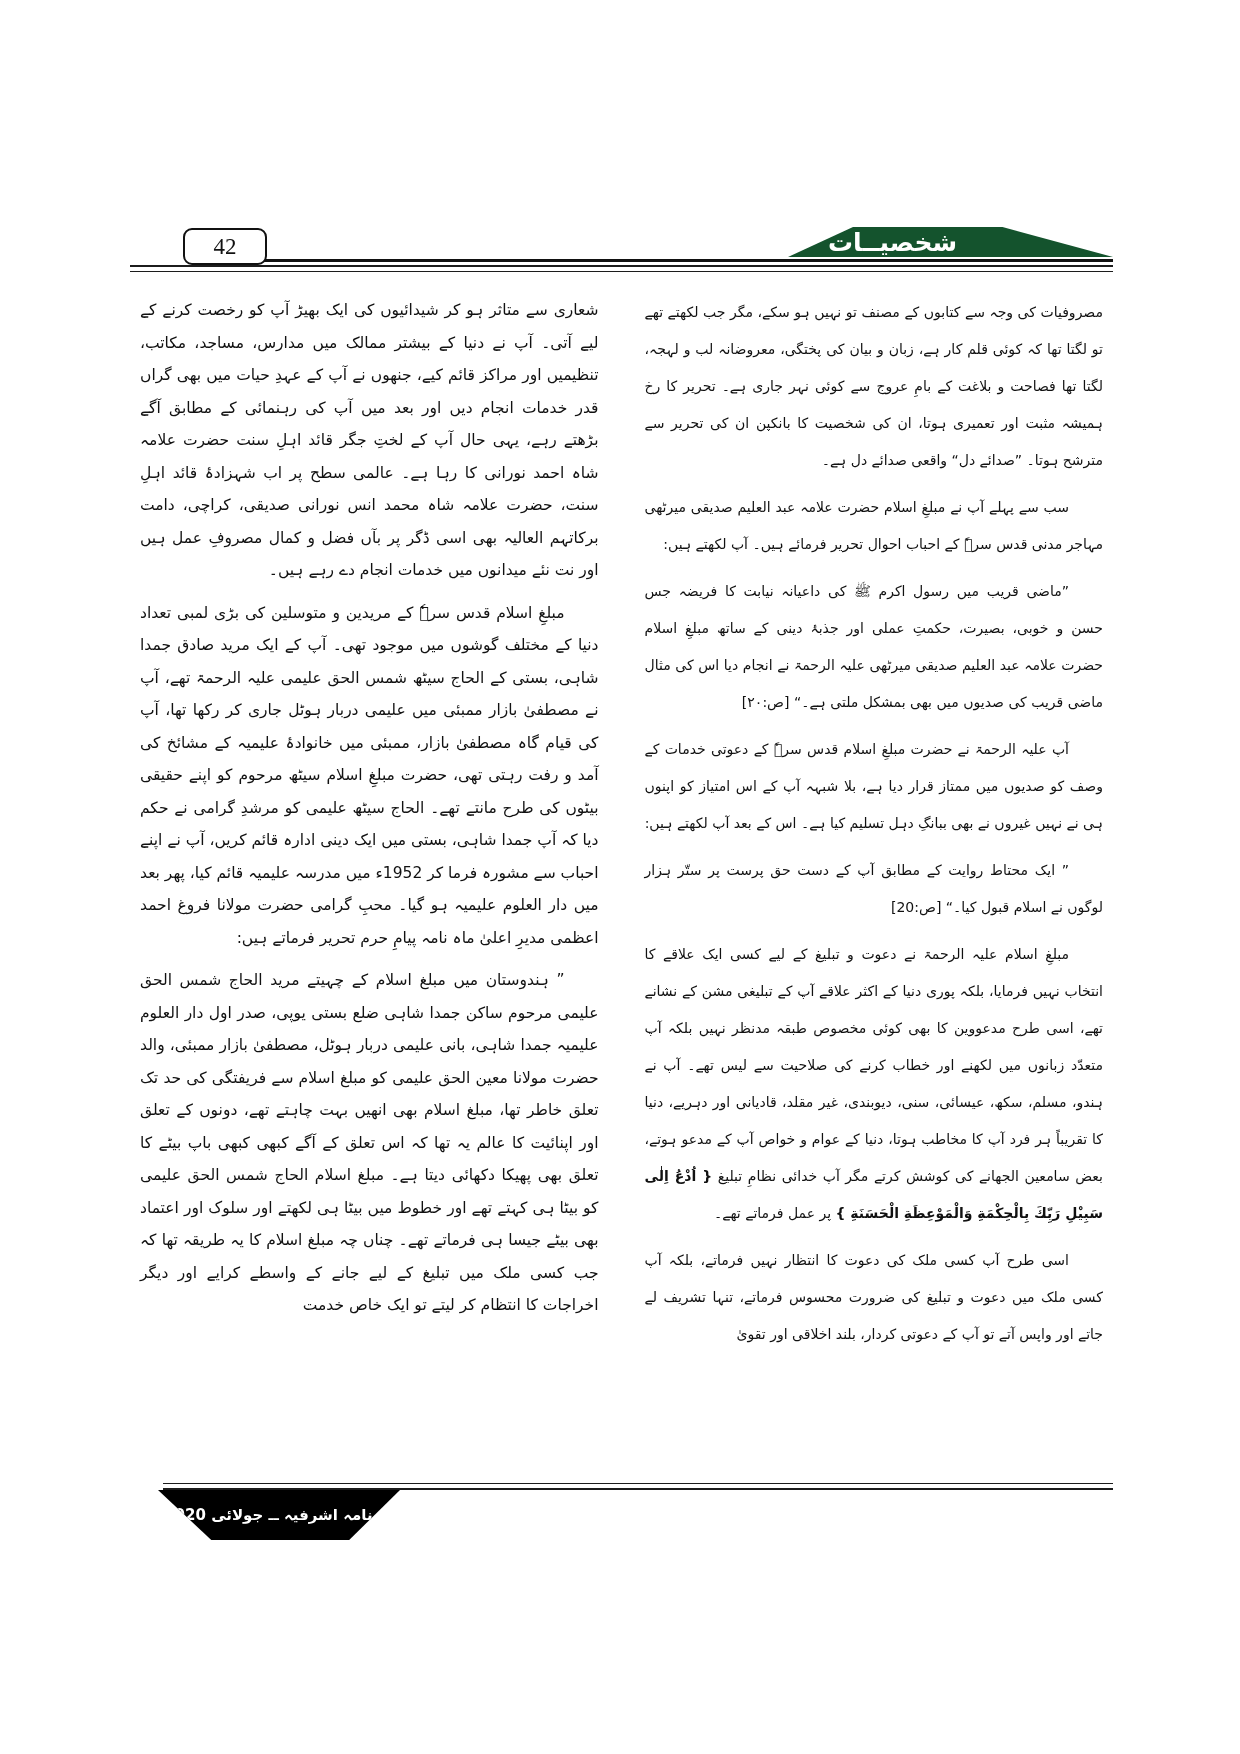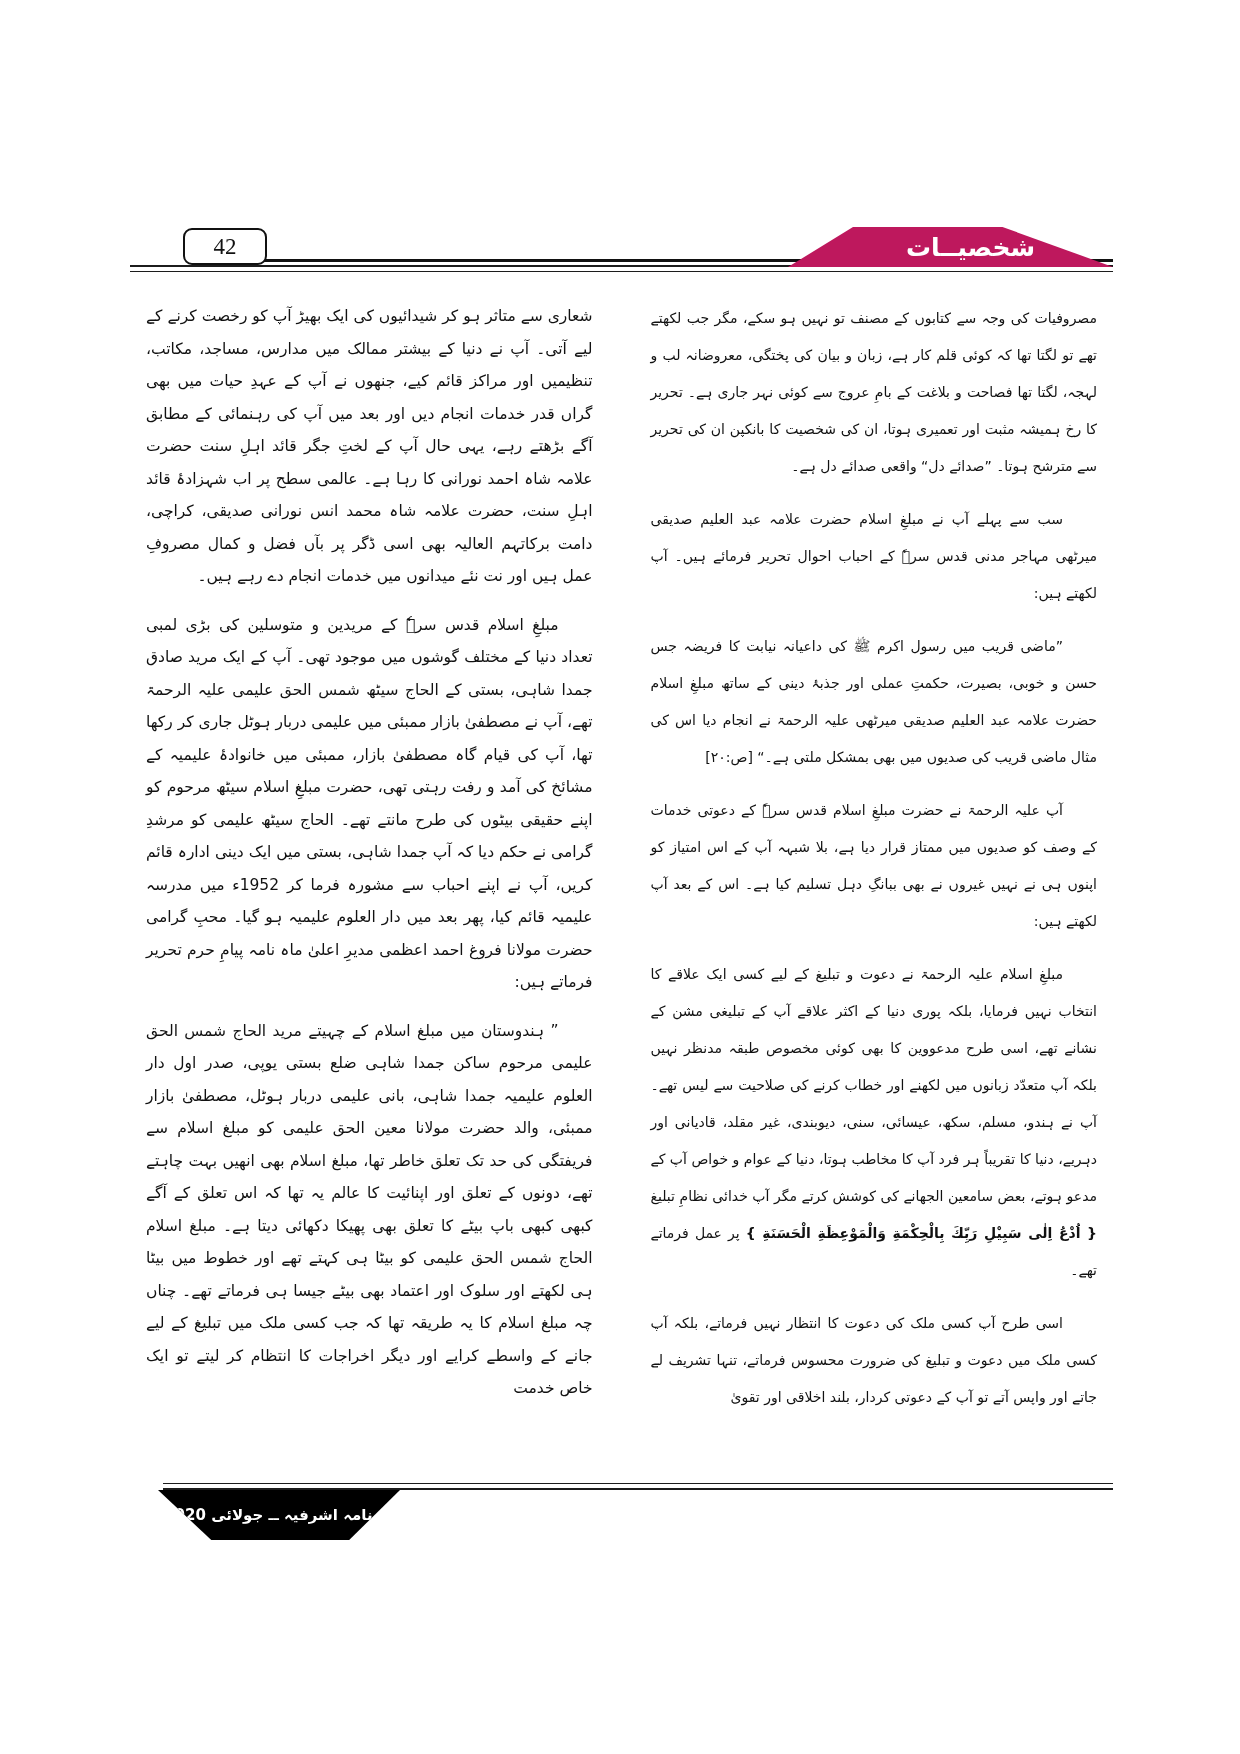--- a/index.html
+++ b/index.html
@@ -21,25 +21,25 @@
     background:#fff;
     font-family:"Liberation Serif",serif;
     font-size:23px;line-height:33px;text-align:center;
     z-index:3;
   }
   .header-thin-rule{
     position:absolute;left:188px;top:259px;width:925px;height:2.5px;
     background:#111;z-index:1;
   }
   .banner-top{
-    position:absolute;left:788px;top:227px;width:325px;height:40px;
-    background:#be185d;
+    position:absolute;left:788px;top:227px;width:325px;height:30px;
+    background:#14532d;
     clip-path:polygon(20% 0,66% 0,100% 100%,0 100%);
     z-index:2;
-    display:flex;align-items:center;justify-content:center;
+    display:flex;align-items:center;
   }
   .banner-top .banner-label{
     color:#fff;font-weight:bold;font-size:25px;
     padding-left:40px;letter-spacing:1px;
     direction:rtl;
   }
   .header-double-rule{
     position:absolute;left:130px;top:265px;width:983px;height:4px;
     border-top:2.5px solid #1c1c1c;border-bottom:1.5px solid #1c1c1c;
   }
@@ -48,21 +48,21 @@
     position:absolute;left:130px;top:284px;width:983px;height:1196px;
     display:flex;flex-direction:row-reverse;gap:26px;
     overflow:hidden;
   }
   .col{
     flex:1 1 0;
     direction:rtl;
     text-align:justify;
     overflow:hidden;
   }
-  .col p{margin:16px;text-indent:34px;}
+  .col p{margin:10px;text-indent:34px;}
   .col p.cont{text-indent:0;}
   .col-right{font-size:14px;line-height:37px;}
   .col-left{font-size:15.5px;line-height:32.5px;}
   .section-heading{
     font-size:22px;font-weight:bold;line-height:42px;
     text-align:right;margin:2px 0;
   }
   .quran-verse{font-weight:bold;}
   
   .footer-rule{
@@ -93,20 +93,21 @@
   </div>
   <div class="header-double-rule"></div>
 
   <main class="columns">
 
     <section class="col col-right">
       <p class="cont">مصروفیات کی وجہ سے کتابوں کے مصنف تو نہیں ہو سکے، مگر جب لکھتے تھے تو لگتا تھا کہ کوئی قلم کار ہے، زبان و بیان کی پختگی، معروضانہ لب و لہجہ، لگتا تھا فصاحت و بلاغت کے بامِ عروج سے کوئی نہر جاری ہے۔ تحریر کا رخ ہمیشہ مثبت اور تعمیری ہوتا، ان کی شخصیت کا بانکپن ان کی تحریر سے مترشح ہوتا۔ ”صدائے دل“ واقعی صدائے دل ہے۔</p>
       <p>سب سے پہلے آپ نے مبلغِ اسلام حضرت علامہ عبد العلیم صدیقی میرٹھی مہاجر مدنی قدس سرہٗ کے احباب احوال تحریر فرمائے ہیں۔ آپ لکھتے ہیں:</p>
       <p>”ماضی قریب میں رسول اکرم ﷺ کی داعیانہ نیابت کا فریضہ جس حسن و خوبی، بصیرت، حکمتِ عملی اور جذبۂ دینی کے ساتھ مبلغِ اسلام حضرت علامہ عبد العلیم صدیقی میرٹھی علیہ الرحمۃ نے انجام دیا اس کی مثال ماضی قریب کی صدیوں میں بھی بمشکل ملتی ہے۔“ [ص:۲۰]</p>
       <p>آپ علیہ الرحمۃ نے حضرت مبلغِ اسلام قدس سرہٗ کے دعوتی خدمات کے وصف کو صدیوں میں ممتاز قرار دیا ہے، بلا شبہہ آپ کے اس امتیاز کو اپنوں ہی نے نہیں غیروں نے بھی ببانگِ دہل تسلیم کیا ہے۔ اس کے بعد آپ لکھتے ہیں:</p>
+      <p>” ایک محتاط روایت کے مطابق آپ کے دست حق پرست پر ستّر ہزار لوگوں نے اسلام قبول کیا۔“ [ص:20]</p>
       <p><span>مبلغِ اسلام علیہ الرحمۃ نے دعوت و تبلیغ کے لیے کسی ایک علاقے کا انتخاب نہیں فرمایا، بلکہ پوری دنیا کے اکثر علاقے آپ کے تبلیغی مشن کے نشانے تھے، اسی طرح مدعووین کا بھی کوئی مخصوص طبقہ مدنظر نہیں بلکہ آپ متعدّد زبانوں میں لکھنے اور خطاب کرنے کی صلاحیت سے لیس تھے۔ آپ نے ہندو، مسلم، سکھ، عیسائی، سنی، دیوبندی، غیر مقلد، قادیانی اور دہریے، دنیا کا تقریباً ہر فرد آپ کا مخاطب ہوتا، دنیا کے عوام و خواص آپ کے مدعو ہوتے، بعض سامعین الجھانے کی کوشش کرتے مگر آپ خدائی نظامِ تبلیغ </span><span class="quran-verse">{ اُدْعُ اِلٰی سَبِیْلِ رَبِّكَ بِالْحِكْمَةِ وَالْمَوْعِظَةِ الْحَسَنَةِ }</span><span> پر عمل فرماتے تھے۔</span></p>
       <p>اسی طرح آپ کسی ملک کی دعوت کا انتظار نہیں فرماتے، بلکہ آپ کسی ملک میں دعوت و تبلیغ کی ضرورت محسوس فرماتے، تنہا تشریف لے جاتے اور واپس آتے تو آپ کے دعوتی کردار، بلند اخلاقی اور تقویٰ</p>
     </section>
 
     <section class="col col-left">
       <p class="cont">شعاری سے متاثر ہو کر شیدائیوں کی ایک بھیڑ آپ کو رخصت کرنے کے لیے آتی۔ آپ نے دنیا کے بیشتر ممالک میں مدارس، مساجد، مکاتب، تنظیمیں اور مراکز قائم کیے، جنھوں نے آپ کے عہدِ حیات میں بھی گراں قدر خدمات انجام دیں اور بعد میں آپ کی رہنمائی کے مطابق آگے بڑھتے رہے، یہی حال آپ کے لختِ جگر قائد اہلِ سنت حضرت علامہ شاہ احمد نورانی کا رہا ہے۔ عالمی سطح پر اب شہزادۂ قائد اہلِ سنت، حضرت علامہ شاہ محمد انس نورانی صدیقی، کراچی، دامت برکاتہم العالیہ بھی اسی ڈگر پر بآں فضل و کمال مصروفِ عمل ہیں اور نت نئے میدانوں میں خدمات انجام دے رہے ہیں۔</p>
       <p>مبلغِ اسلام قدس سرہٗ کے مریدین و متوسلین کی بڑی لمبی تعداد دنیا کے مختلف گوشوں میں موجود تھی۔ آپ کے ایک مرید صادق جمدا شاہی، بستی کے الحاج سیٹھ شمس الحق علیمی علیہ الرحمۃ تھے، آپ نے مصطفیٰ بازار ممبئی میں علیمی دربار ہوٹل جاری کر رکھا تھا، آپ کی قیام گاہ مصطفیٰ بازار، ممبئی میں خانوادۂ علیمیہ کے مشائخ کی آمد و رفت رہتی تھی، حضرت مبلغِ اسلام سیٹھ مرحوم کو اپنے حقیقی بیٹوں کی طرح مانتے تھے۔ الحاج سیٹھ علیمی کو مرشدِ گرامی نے حکم دیا کہ آپ جمدا شاہی، بستی میں ایک دینی ادارہ قائم کریں، آپ نے اپنے احباب سے مشورہ فرما کر 1952ء میں مدرسہ علیمیہ قائم کیا، پھر بعد میں دار العلوم علیمیہ ہو گیا۔ محبِ گرامی حضرت مولانا فروغ احمد اعظمی مدیرِ اعلیٰ ماہ نامہ پیامِ حرم تحریر فرماتے ہیں:</p>
       <p>” ہندوستان میں مبلغ اسلام کے چہیتے مرید الحاج شمس الحق علیمی مرحوم ساکن جمدا شاہی ضلع بستی یوپی، صدر اول دار العلوم علیمیہ جمدا شاہی، بانی علیمی دربار ہوٹل، مصطفیٰ بازار ممبئی، والد حضرت مولانا معین الحق علیمی کو مبلغ اسلام سے فریفتگی کی حد تک تعلق خاطر تھا، مبلغ اسلام بھی انھیں بہت چاہتے تھے، دونوں کے تعلق اور اپنائیت کا عالم یہ تھا کہ اس تعلق کے آگے کبھی کبھی باپ بیٹے کا تعلق بھی پھیکا دکھائی دیتا ہے۔ مبلغ اسلام الحاج شمس الحق علیمی کو بیٹا ہی کہتے تھے اور خطوط میں بیٹا ہی لکھتے اور سلوک اور اعتماد بھی بیٹے جیسا ہی فرماتے تھے۔ چناں چہ مبلغ اسلام کا یہ طریقہ تھا کہ جب کسی ملک میں تبلیغ کے لیے جانے کے واسطے کرایے اور دیگر اخراجات کا انتظام کر لیتے تو ایک خاص خدمت</p>
     </section>
 

